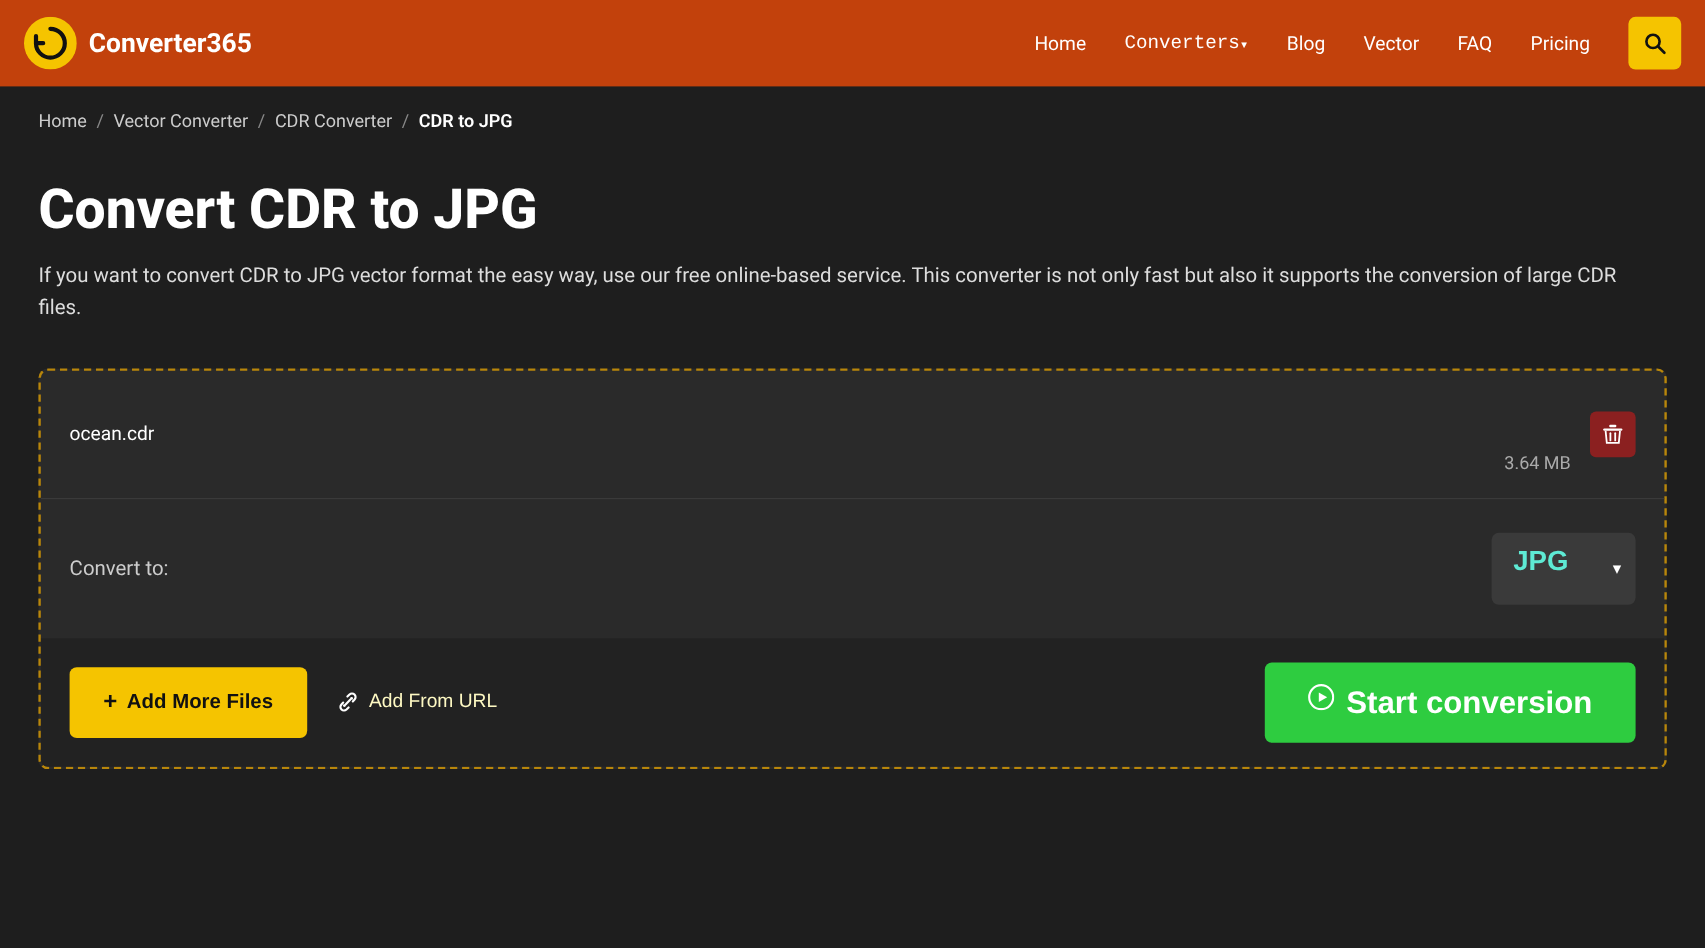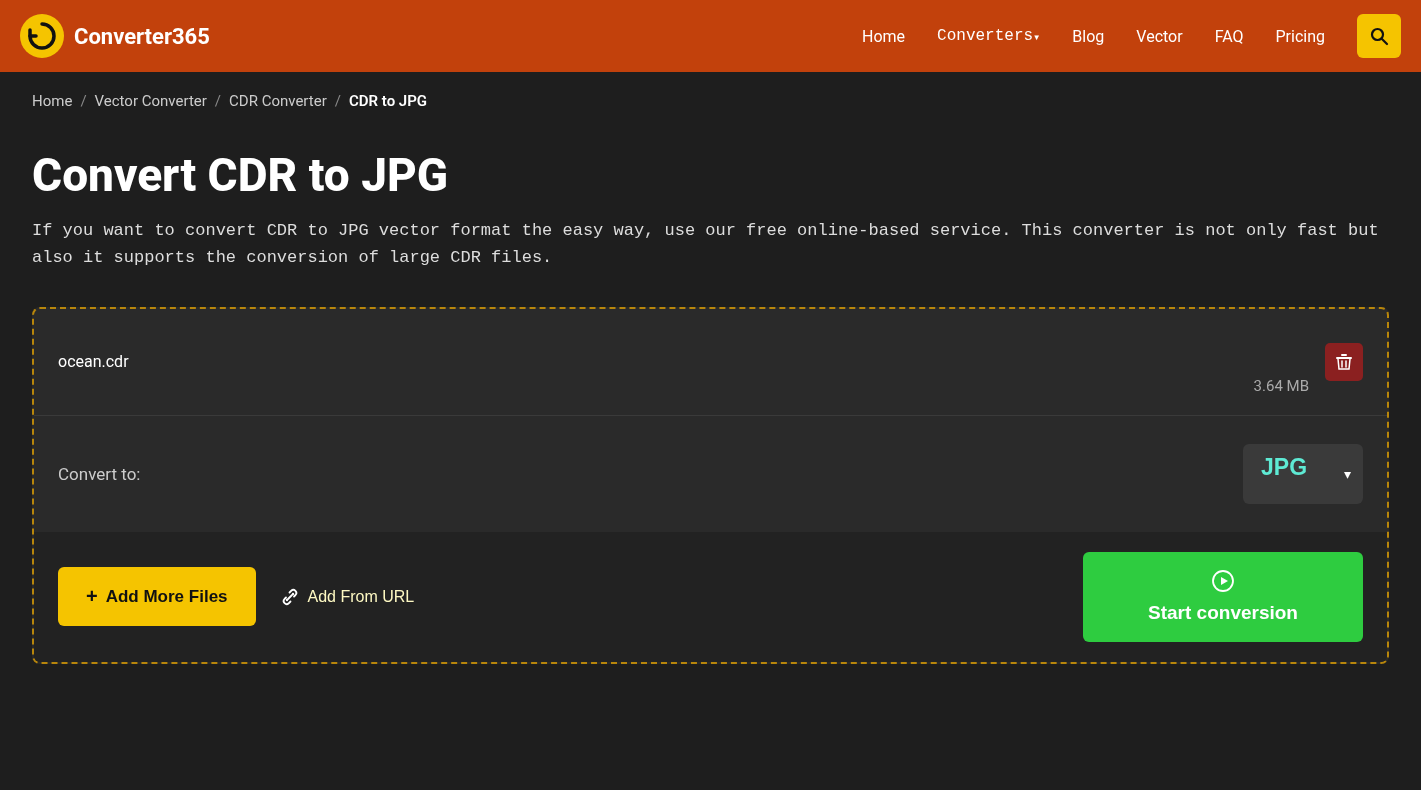--- a/index.html
+++ b/index.html
@@ -99,21 +99,20 @@
       color: #ffffff;
       margin-bottom: 16px;
       line-height: 1.1;
     }
     .page-description {
       font-size: 17px;
       color: #dddddd;
       line-height: 1.6;
       max-width: 1350px;
       margin-bottom: 36px;
-      font-family: Liberation Mono, monospace;
     }
 
     
     .converter-box {
       border: 2px dashed #b8860b;
       border-radius: 8px;
       background: #2a2a2a;
       padding: 0;
       overflow: hidden;
     }
@@ -227,29 +226,28 @@
       display: flex;
       align-items: center;
       gap: 8px;
     }
     .start-btn {
       background: #2ecc40;
       color: #ffffff;
       border: none;
       padding: 18px 36px;
       border-radius: 6px;
-      font-size: 19px;
+      font-size: 26px;
       font-weight: 700;
       cursor: pointer;
       display: flex;
-      align-items: center;
+      align-items: flex-start;
       gap: 10px;
       min-width: 280px;
       justify-content: center;
-      flex-direction: column;
     }
   </style>
 </head>
 <body>
 
 <header>
   <div class="logo-area">
     <svg class="logo-icon" viewBox="0 0 44 44" fill="none" xmlns="http://www.w3.org/2000/svg">
       <circle cx="22" cy="22" r="22" fill="#f5c400"></circle>
       <path d="M22 10 A12 12 0 1 1 10 22" stroke="#111" stroke-width="3.5" fill="none" stroke-linecap="round"></path>

